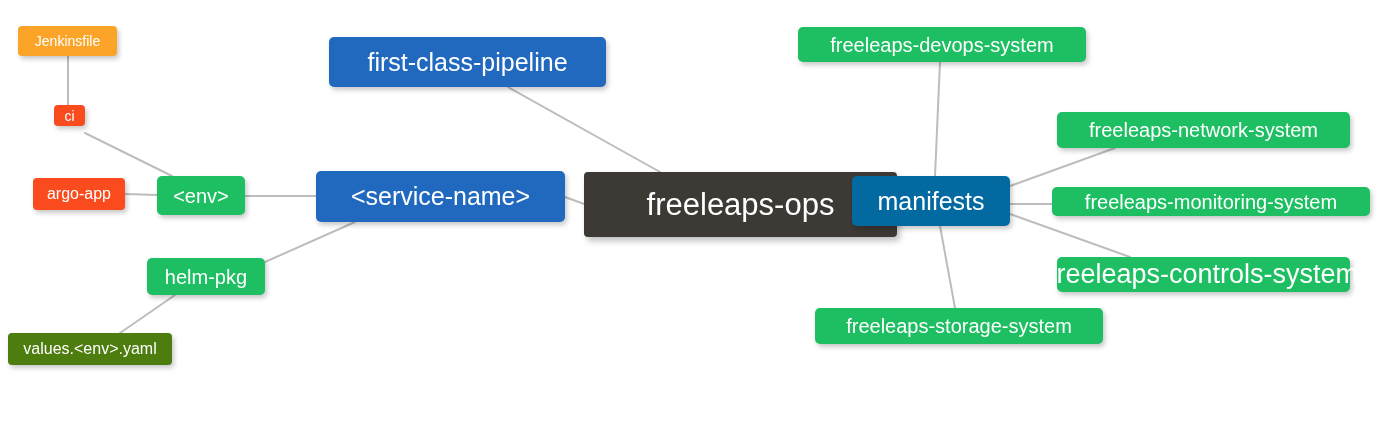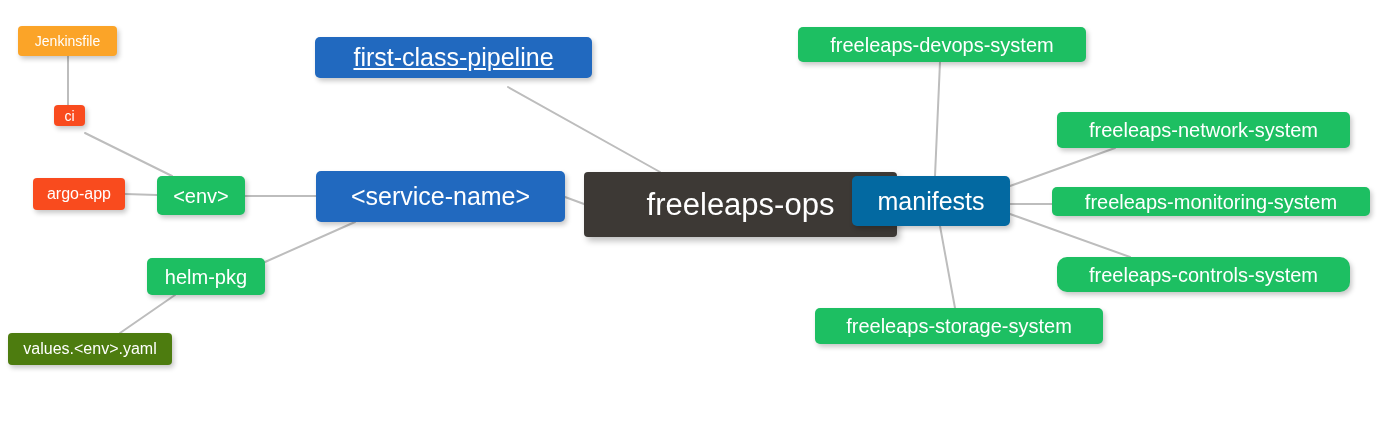--- a/index.html
+++ b/index.html
@@ -68,26 +68,26 @@
       <line x1="935" y1="176" x2="940" y2="62" stroke="#bdbdbd" stroke-width="2" stroke-linecap="round"></line>
       <line x1="1010" y1="186" x2="1115" y2="148" stroke="#bdbdbd" stroke-width="2" stroke-linecap="round"></line>
       <line x1="1010" y1="204" x2="1052" y2="204" stroke="#bdbdbd" stroke-width="2" stroke-linecap="round"></line>
       <line x1="1010" y1="214" x2="1130" y2="257" stroke="#bdbdbd" stroke-width="2" stroke-linecap="round"></line>
       <line x1="940" y1="226" x2="955" y2="308" stroke="#bdbdbd" stroke-width="2" stroke-linecap="round"></line>
     </svg>
   <div id="node-layer">
       <div class="node root" style="left: 584px; top: 172px; width: 313px; height: 65px; background: rgb(61, 57, 53); font-size: 31px; color: rgb(255, 255, 255);">freeleaps-ops</div>
       <div class="node" style="left: 316px; top: 171px; width: 249px; height: 51px; background: rgb(33, 105, 191); font-size: 25px; color: rgb(255, 255, 255);">&lt;service-name&gt;</div>
       <div class="node" style="left: 852px; top: 176px; width: 158px; height: 50px; background: #0369a1; font-size: 25px; color: rgb(255, 255, 255);">manifests</div>
-      <div class="node" style="left: 315px; top: 37px; width: 277px; height: 41px; background: rgb(33, 105, 191); font-size: 25px; color: rgb(255, 255, 255); text-decoration: underline;">first-class-pipeline</div>
+      <div class="node" style="left: 329px; top: 37px; width: 277px; height: 50px; background: rgb(33, 105, 191); font-size: 25px; color: rgb(255, 255, 255);">first-class-pipeline</div>
       <div class="node" style="left: 157px; top: 176px; width: 88px; height: 39px; background: rgb(29, 191, 98); font-size: 20px; color: rgb(255, 255, 255);">&lt;env&gt;</div>
       <div class="node" style="left: 147px; top: 258px; width: 118px; height: 37px; background: rgb(29, 191, 98); font-size: 20px; color: rgb(255, 255, 255);">helm-pkg</div>
       <div class="node tiny" style="left: 18px; top: 26px; width: 99px; height: 30px; background: rgb(251, 164, 40); font-size: 14px; color: rgb(255, 255, 255);">Jenkinsfile</div>
       <div class="node tiny" style="left: 54px; top: 105px; width: 31px; height: 21px; background: rgb(249, 75, 30); font-size: 14px; color: rgb(255, 255, 255);">ci</div>
       <div class="node tiny" style="left: 33px; top: 178px; width: 92px; height: 32px; background: rgb(249, 75, 30); font-size: 16px; color: rgb(255, 255, 255);">argo-app</div>
       <div class="node tiny" style="left: 8px; top: 333px; width: 164px; height: 32px; background: #4d7c0f; font-size: 16px; color: rgb(255, 255, 255);">values.&lt;env&gt;.yaml</div>
       <div class="node" style="left: 798px; top: 27px; width: 288px; height: 35px; background: rgb(29, 191, 98); font-size: 20px; color: rgb(255, 255, 255);">freeleaps-devops-system</div>
       <div class="node" style="left: 1057px; top: 112px; width: 293px; height: 36px; background: rgb(29, 191, 98); font-size: 20px; color: rgb(255, 255, 255);">freeleaps-network-system</div>
       <div class="node" style="left: 1052px; top: 187px; width: 318px; height: 29px; background: rgb(29, 191, 98); font-size: 20px; color: rgb(255, 255, 255);">freeleaps-monitoring-system</div>
-      <div class="node" style="left: 1057px; top: 257px; width: 293px; height: 35px; background: rgb(29, 191, 98); font-size: 20px; color: rgb(255, 255, 255); border-radius: 10px;">freeleaps-controls-system</div>
+      <div class="node" style="left: 1057px; top: 257px; width: 293px; height: 35px; background: rgb(29, 191, 98); font-size: 27px; color: rgb(255, 255, 255);">freeleaps-controls-system</div>
       <div class="node" style="left: 815px; top: 308px; width: 288px; height: 36px; background: rgb(29, 191, 98); font-size: 20px; color: rgb(255, 255, 255);">freeleaps-storage-system</div>
     </div>
 </div>
 
 </body></html>

